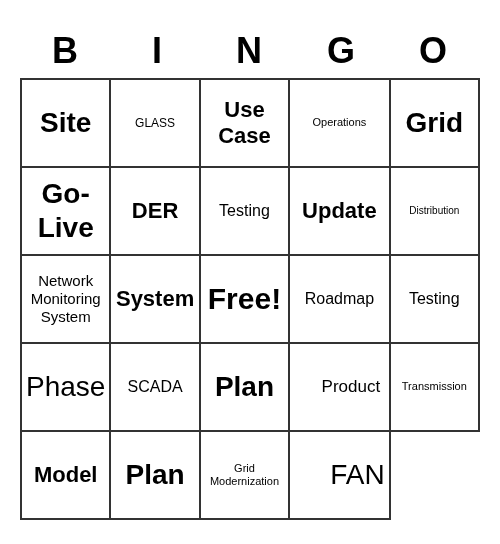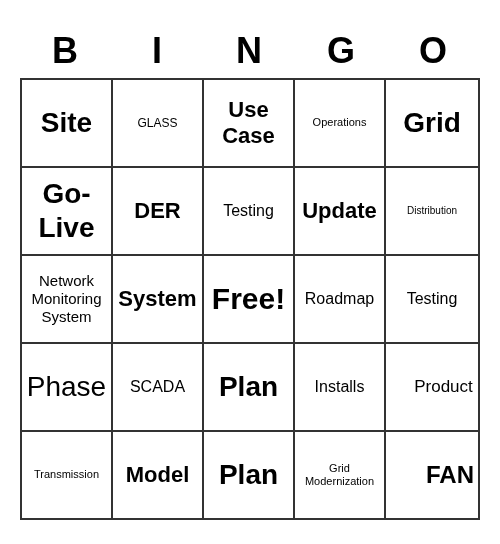--- a/index.html
+++ b/index.html
@@ -118,34 +118,31 @@
       <div class="bingo-cell">
         <span class="cell-text" style="font-size: 28px; font-weight: normal;">Phase</span>
       </div>
       <div class="bingo-cell">
         <span class="cell-text" style="font-size: 16px;">SCADA</span>
       </div>
       <div class="bingo-cell">
         <span class="cell-text" style="font-size: 28px; font-weight: bold;">Plan</span>
       </div>
       <div class="bingo-cell">
-        <span class="cell-text" style="font-size: 16px;">Installs</span>
-      </div>
-      <div class="bingo-cell">
         <span class="cell-text" style="font-size: 17px; margin-left: 23px;">Product</span>
       </div>
       <div class="bingo-cell">
         <span class="cell-text" style="font-size: 11px;">Transmission</span>
       </div>
       <div class="bingo-cell">
         <span class="cell-text" style="font-size: 22px; font-weight: bold;">Model</span>
       </div>
       <div class="bingo-cell">
         <span class="cell-text" style="font-size: 28px; font-weight: bold;">Plan</span>
       </div>
       <div class="bingo-cell">
         <span class="cell-text" style="font-size: 11px;">Grid Modernization</span>
       </div>
       <div class="bingo-cell">
-        <span class="cell-text" style="font-size: 24px; font-weight: bold; margin-left: 36px;">FAN</span>
+        <span class="cell-text" style="font-size: 28px; font-weight: normal; margin-left: 36px;">FAN</span>
       </div>
     </div>
 </div>
 
 </body></html>

